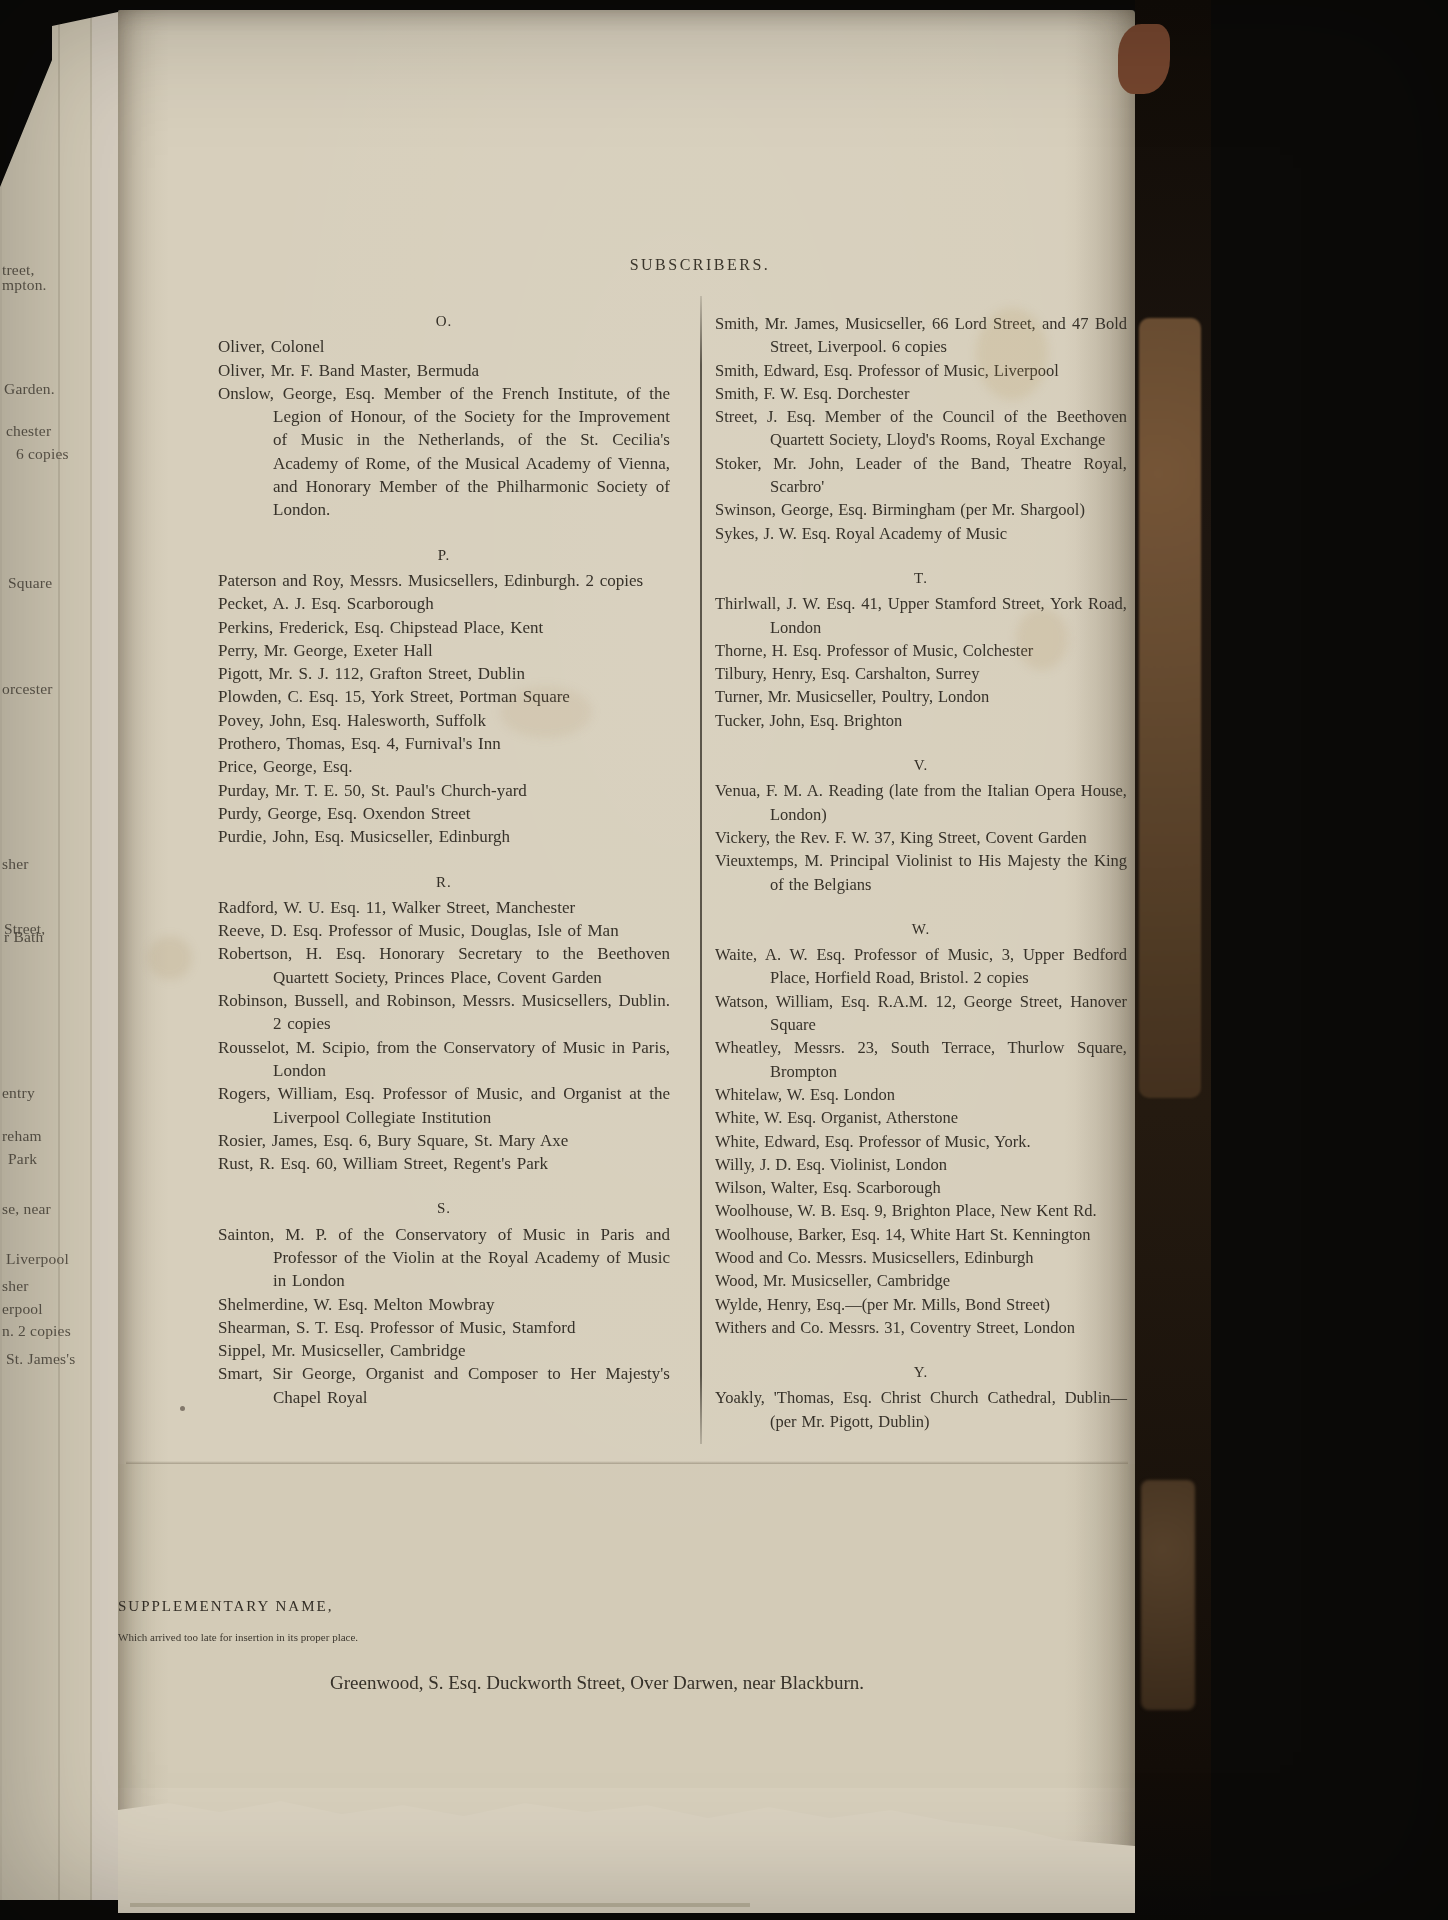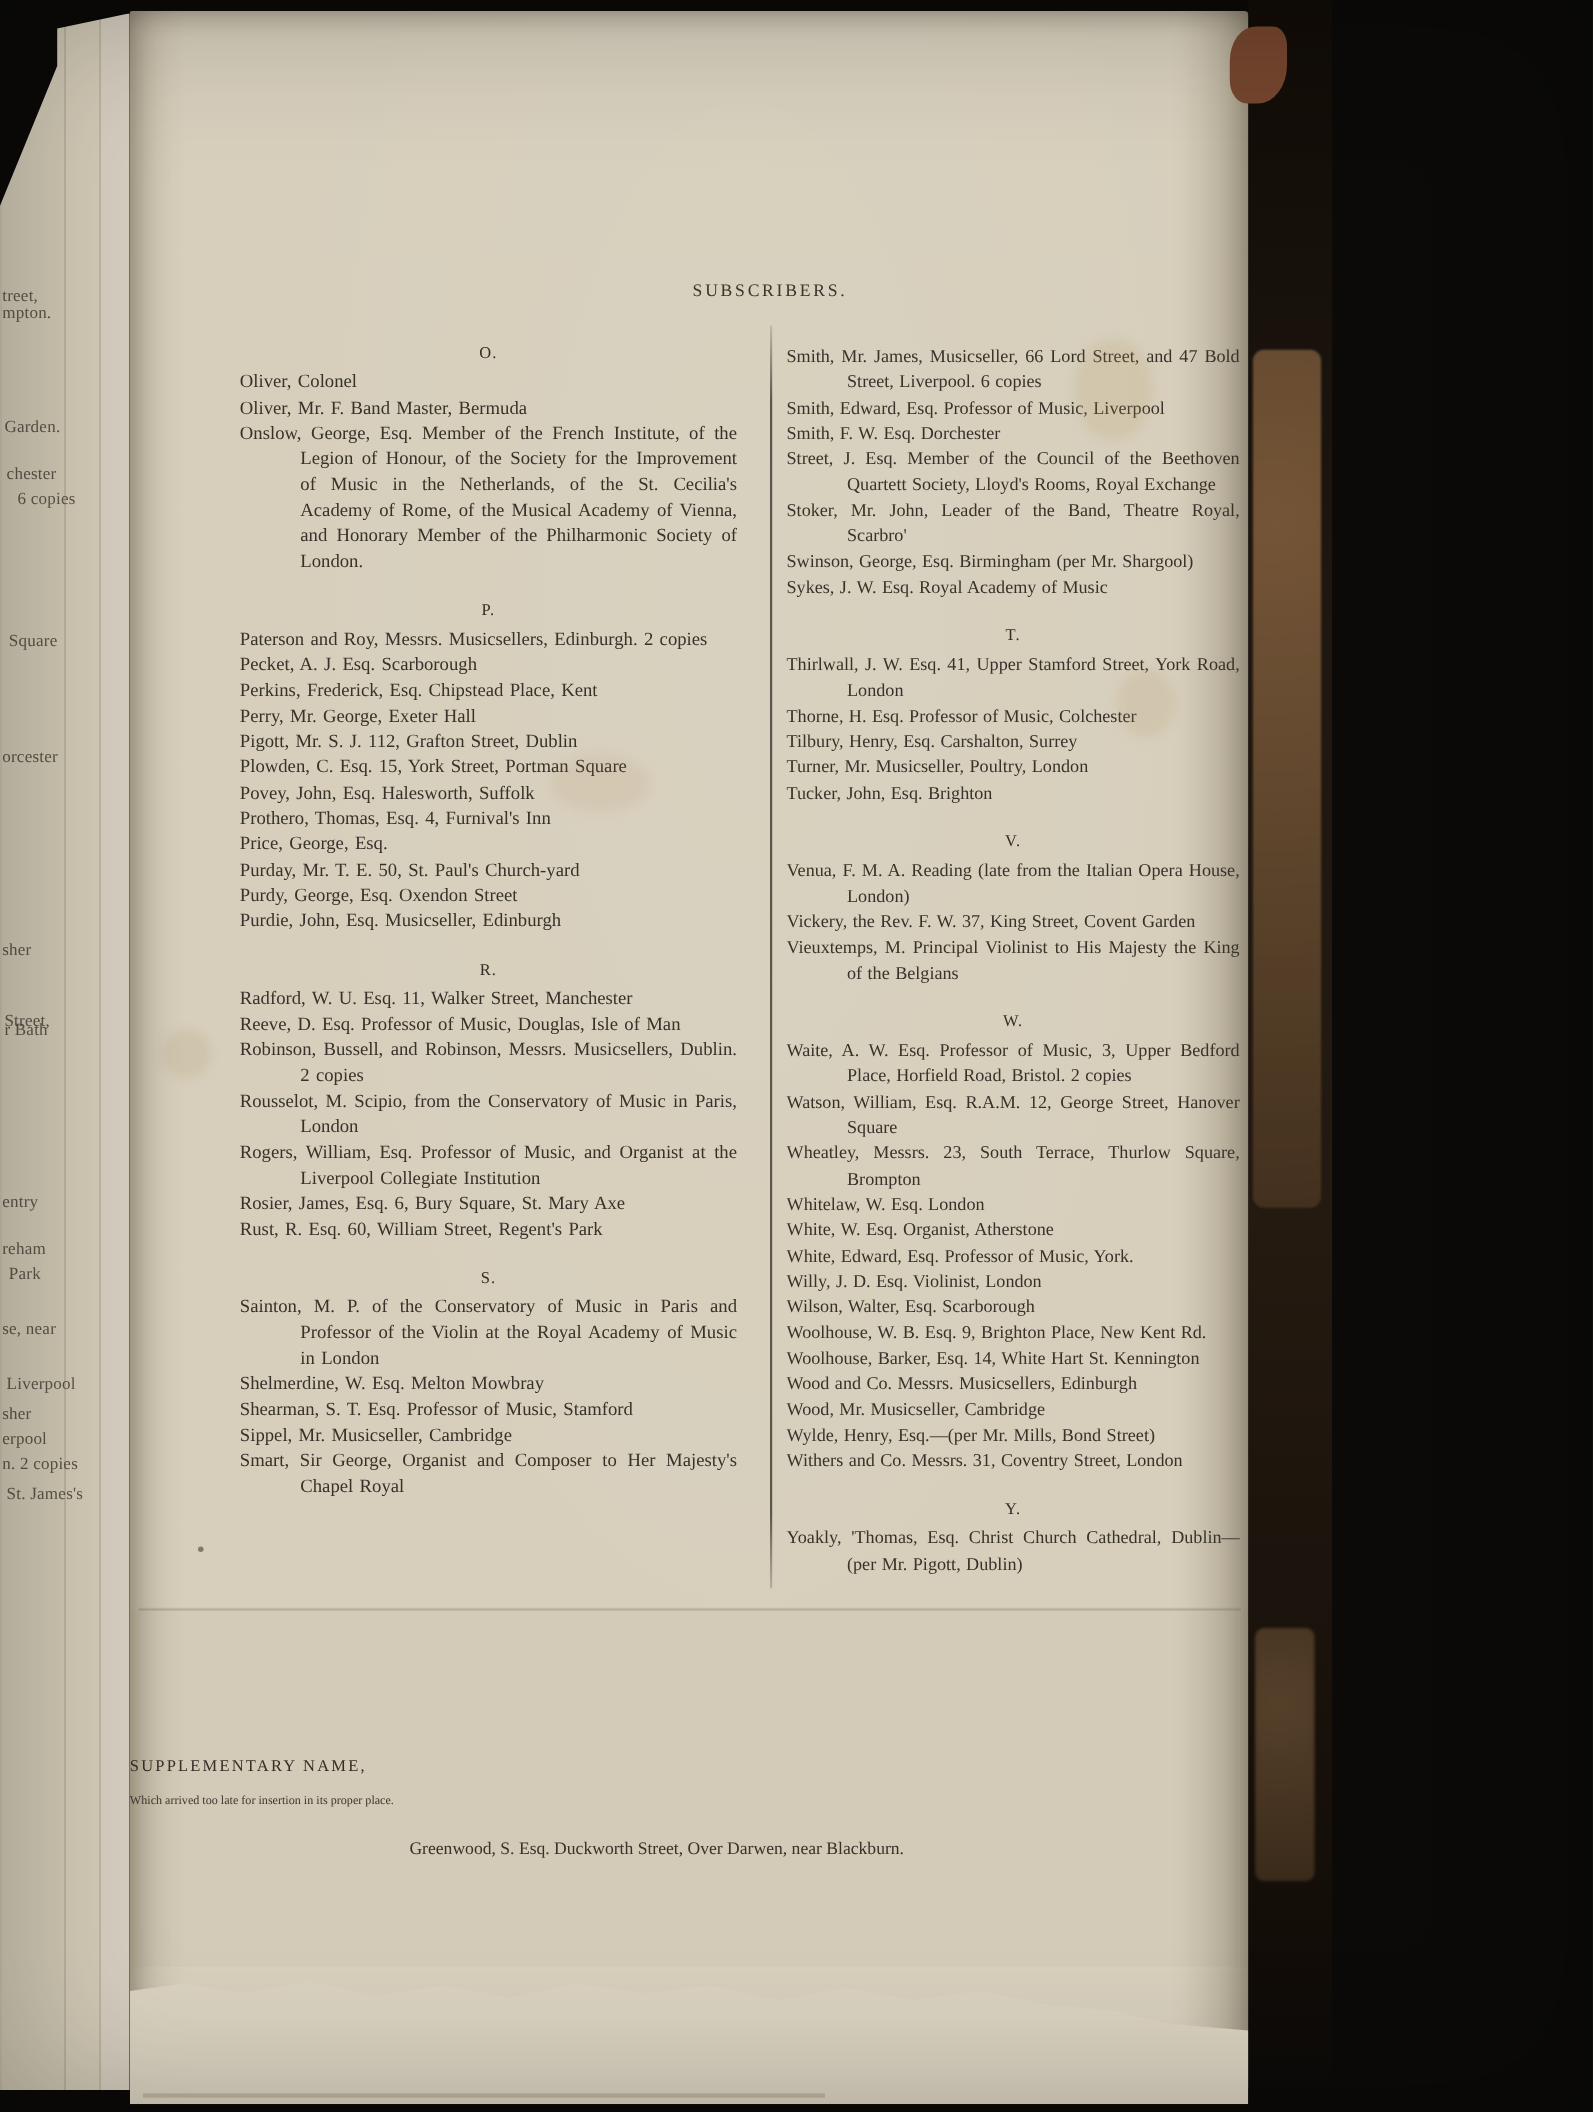--- a/index.html
+++ b/index.html
@@ -44,21 +44,21 @@
   
   .leaf-edge{position:absolute;left:8px;top:1451px;width:1002px;height:3px;
     background:linear-gradient(rgba(110,100,80,0),rgba(110,100,80,.45));}
   .mid-leaf{position:absolute;left:0;top:1454px;width:100%;height:324px;
     background:rgba(140,128,100,.05);}
   .supp-heading{position:absolute;left:0;top:1588px;width:958px;
     font-size:15px;letter-spacing:2px;color:#332e26;}
   .supp-note{position:absolute;left:0;top:1621px;width:958px;text-align:left;
     font-size:11px;color:#3d382f;}
   .supp-entry{position:absolute;left:0;top:1662px;width:958px;text-align:center;
-    font-size:16px;}
+    font-size:19px;}
 
   
   .tear{position:absolute;left:0;top:1778px;width:100%;height:125px;background:#dad2c0;
     clip-path:polygon(0 22px,5% 15px,10% 24px,16% 13px,22% 26px,28% 17px,34% 28px,40% 15px,
       46% 24px,52% 17px,58% 30px,64% 19px,70% 30px,76% 22px,82% 34px,88% 40px,93% 52px,
       100% 58px,100% 100%,0 100%);
     filter:drop-shadow(0 -3px 3px rgba(90,78,58,.5));}
 
   
   .stain{position:absolute;border-radius:50%;filter:blur(5px);}
@@ -132,20 +132,21 @@
         <div class="entry">Plowden, C. Esq. 15, York Street, Portman Square</div>
         <div class="entry">Povey, John, Esq. Halesworth, Suffolk</div>
         <div class="entry">Prothero, Thomas, Esq. 4, Furnival's Inn</div>
         <div class="entry">Price, George, Esq.</div>
         <div class="entry">Purday, Mr. T. E. 50, St. Paul's Church-yard</div>
         <div class="entry">Purdy, George, Esq. Oxendon Street</div>
         <div class="entry">Purdie, John, Esq. Musicseller, Edinburgh</div>
         <div class="letter">R.</div>
         <div class="entry">Radford, W. U. Esq. 11, Walker Street, Manchester</div>
         <div class="entry">Reeve, D. Esq. Professor of Music, Douglas, Isle of Man</div>
+        <div class="entry">Robertson, H. Esq. Honorary Secretary to the Beethoven Quartett Society, Princes Place, Covent Garden</div>
         <div class="entry">Robinson, Bussell, and Robinson, Messrs. Musicsellers, Dublin.  2 copies</div>
         <div class="entry">Rousselot, M. Scipio, from the Conservatory of Music in Paris, London</div>
         <div class="entry">Rogers, William, Esq. Professor of Music, and Organist at the Liverpool Collegiate Institution</div>
         <div class="entry">Rosier, James, Esq. 6, Bury Square, St. Mary Axe</div>
         <div class="entry">Rust, R. Esq. 60, William Street, Regent's Park</div>
         <div class="letter">S.</div>
         <div class="entry">Sainton, M. P. of the Conservatory of Music in Paris and Professor of the Violin at the Royal Academy of Music in London</div>
         <div class="entry">Shelmerdine, W. Esq. Melton Mowbray</div>
         <div class="entry">Shearman, S. T. Esq. Professor of Music, Stamford</div>
         <div class="entry">Sippel, Mr. Musicseller, Cambridge</div>

